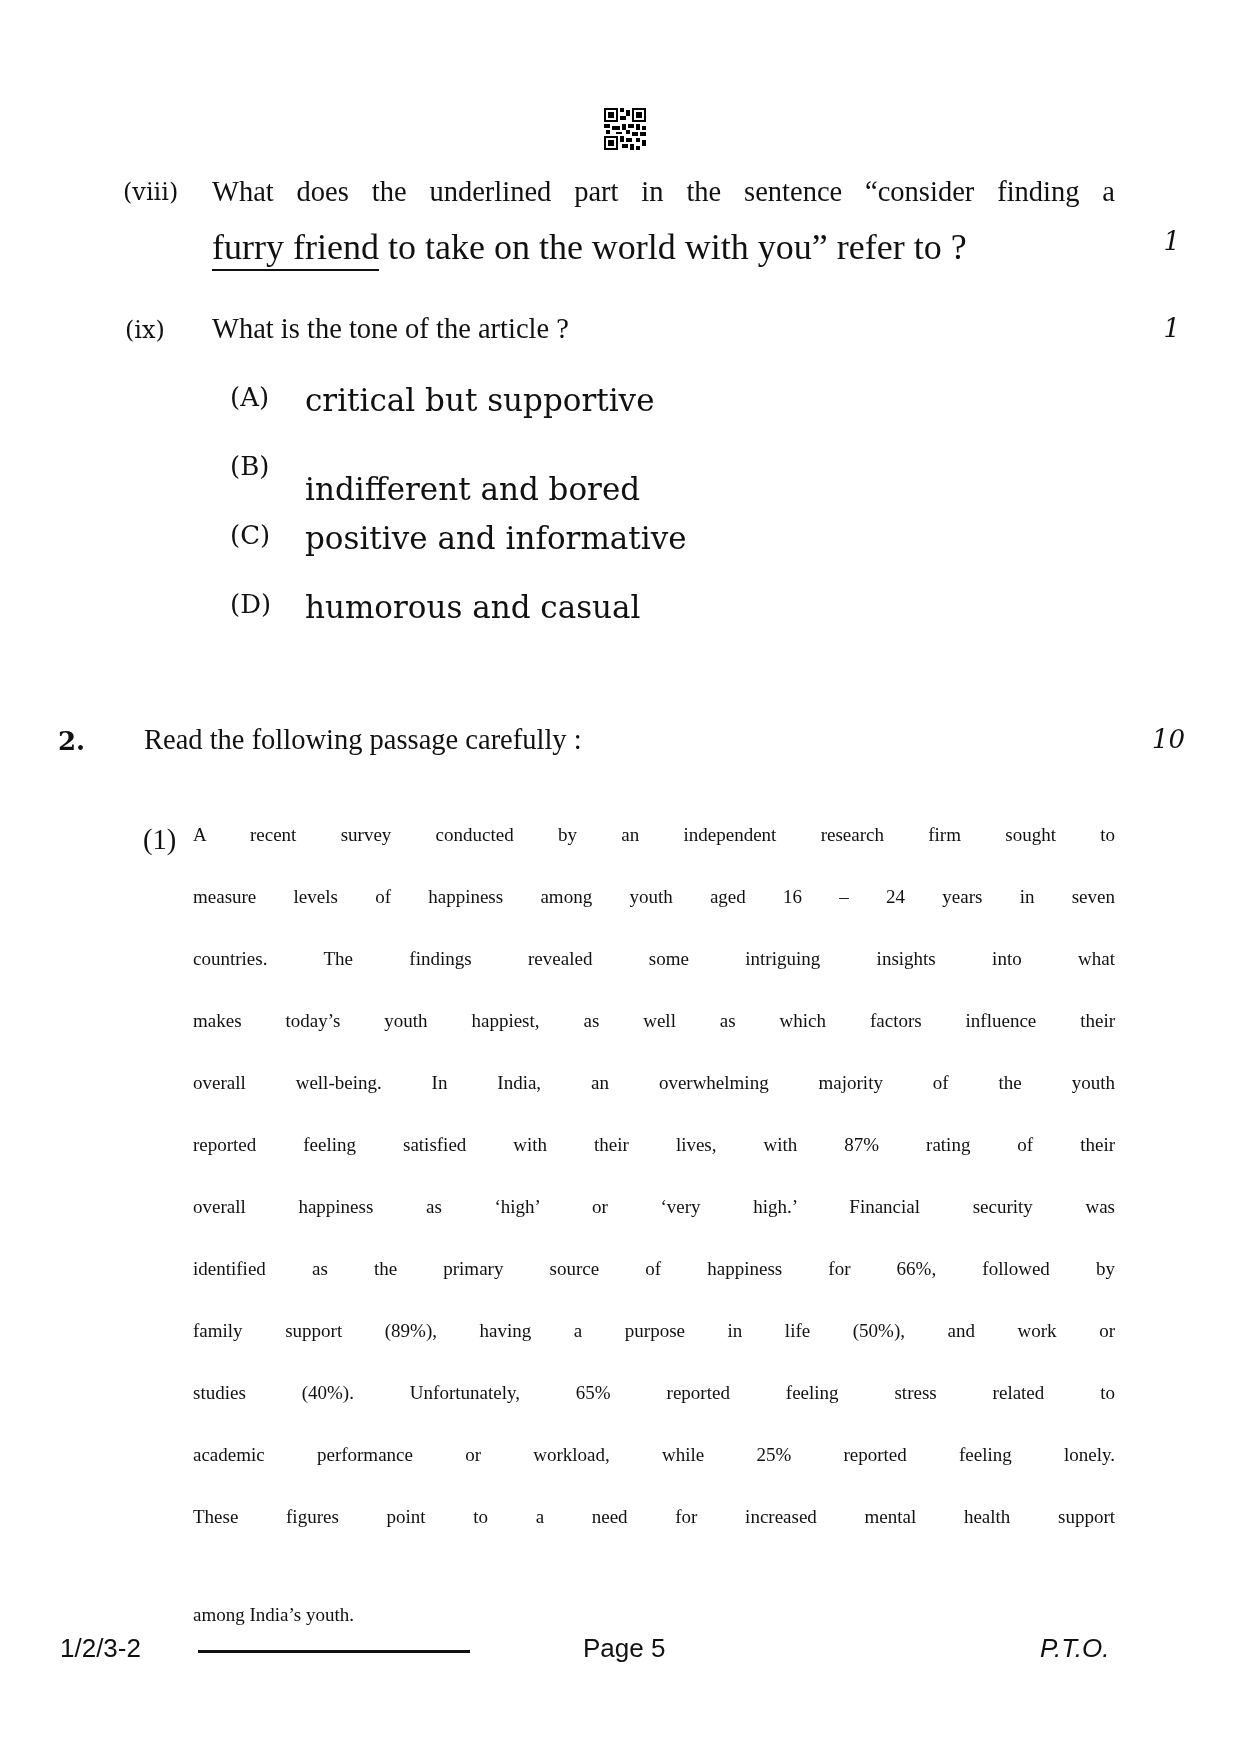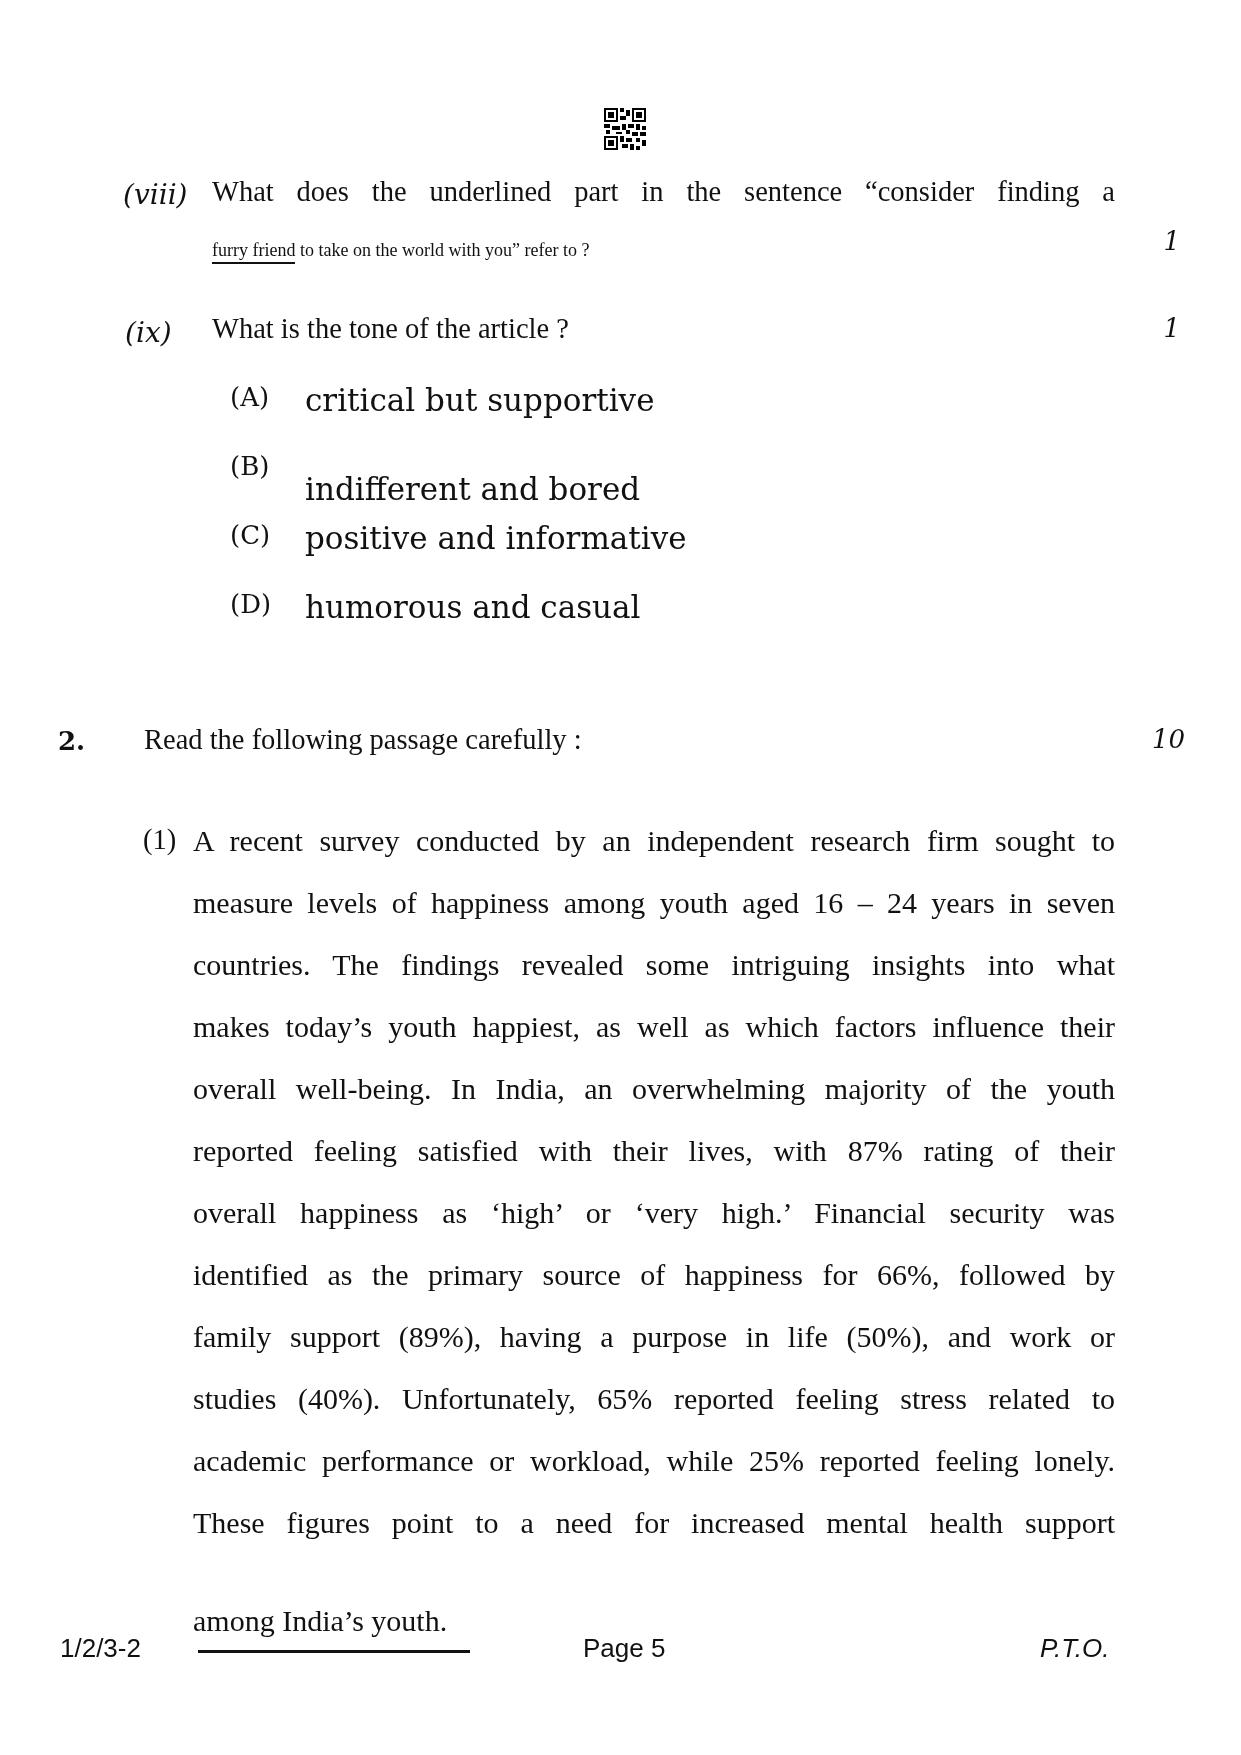--- a/index.html
+++ b/index.html
@@ -1,23 +1,23 @@
 <!DOCTYPE html>
 <html><head>
 <meta charset="utf-8">
 <style>
   html, body { margin: 0; padding: 0; background: #ffffff; }
   body { width: 1241px; height: 1755px; position: relative; overflow: hidden;
          font-family: "DejaVu Serif", "Liberation Serif", serif; color: #111; }
   .abs { position: absolute; }
-  .serif { font-family: "DejaVu Serif", "Liberation Serif", serif; font-size: 28px; font-style: italic; }
+  .serif { font-family: "DejaVu Serif", "Liberation Serif", serif; font-size: 24px; }
   .qr { position: absolute; left: 604px; top: 108px; width: 42px; height: 42px; }
   .mark { position: absolute; font-style: italic; font-size: 26px; text-align: right; width: 60px; }
   .justify-line { position: absolute; left: 193px; width: 922px; text-align: justify; text-align-last: justify;
-                  font-family: "Liberation Serif", serif; font-size: 30px; white-space: nowrap; }
+                  font-family: "Liberation Serif", serif; font-size: 19px; white-space: nowrap; }
   .last-line { text-align: left; text-align-last: left; margin-top: 36px; }
   .opt-label { position: absolute; left: 230px; font-size: 26px; }
   .opt-text  { position: absolute; left: 305px; font-size: 31px; }
   .footer { position: absolute; top: 1633px; font-family: "Liberation Sans", sans-serif; font-size: 26px; }
   .underline { border-bottom: 2px solid #111; padding-bottom: 2px; }
 </style>
 </head>
 <body>
 
 <svg class="qr" viewBox="0 0 21 21">
@@ -52,21 +52,21 @@
     <rect x="19" y="16" width="2" height="3"></rect>
       <rect x="9" y="18" width="3" height="2"></rect>
       <rect x="13" y="18" width="2" height="3"></rect>
     <rect x="16" y="19" width="2" height="2"></rect>
   </g>
 </svg>
 
 <div>
   <span class="abs serif" style="left:123px; top:178px;">(viii)</span>
   <div class="justify-line" style="left:212px; width:903px; top:176px; font-size:28.5px;">What does the underlined part in the sentence “consider finding a</div>
-  <div class="abs" style="left:212px; top:240px; font-family:'Liberation Serif',serif; font-size:18px; white-space:nowrap;"><span class="underline">furry friend</span><span> to take on the world with you” refer to ?</span></div>
+  <div class="abs" style="left:212px; top:226px; font-family:'Liberation Serif',serif; font-size:36px; white-space:nowrap;"><span class="underline">furry friend</span><span> to take on the world with you” refer to ?</span></div>
   <span class="mark" style="left:1120px; top:226px;">1</span>
 </div>
 
 <div>
   <span class="abs serif" style="left:125px; top:316px;">(ix)</span>
   <span class="abs" style="left:212px; top:313px; font-family:'Liberation Serif',serif; font-size:28.5px;">What is the tone of the article ?</span>
   <span class="mark" style="left:1120px; top:313px;">1</span>
 
   <div>
     <span class="opt-label" style="top:382px;">(A)</span>

